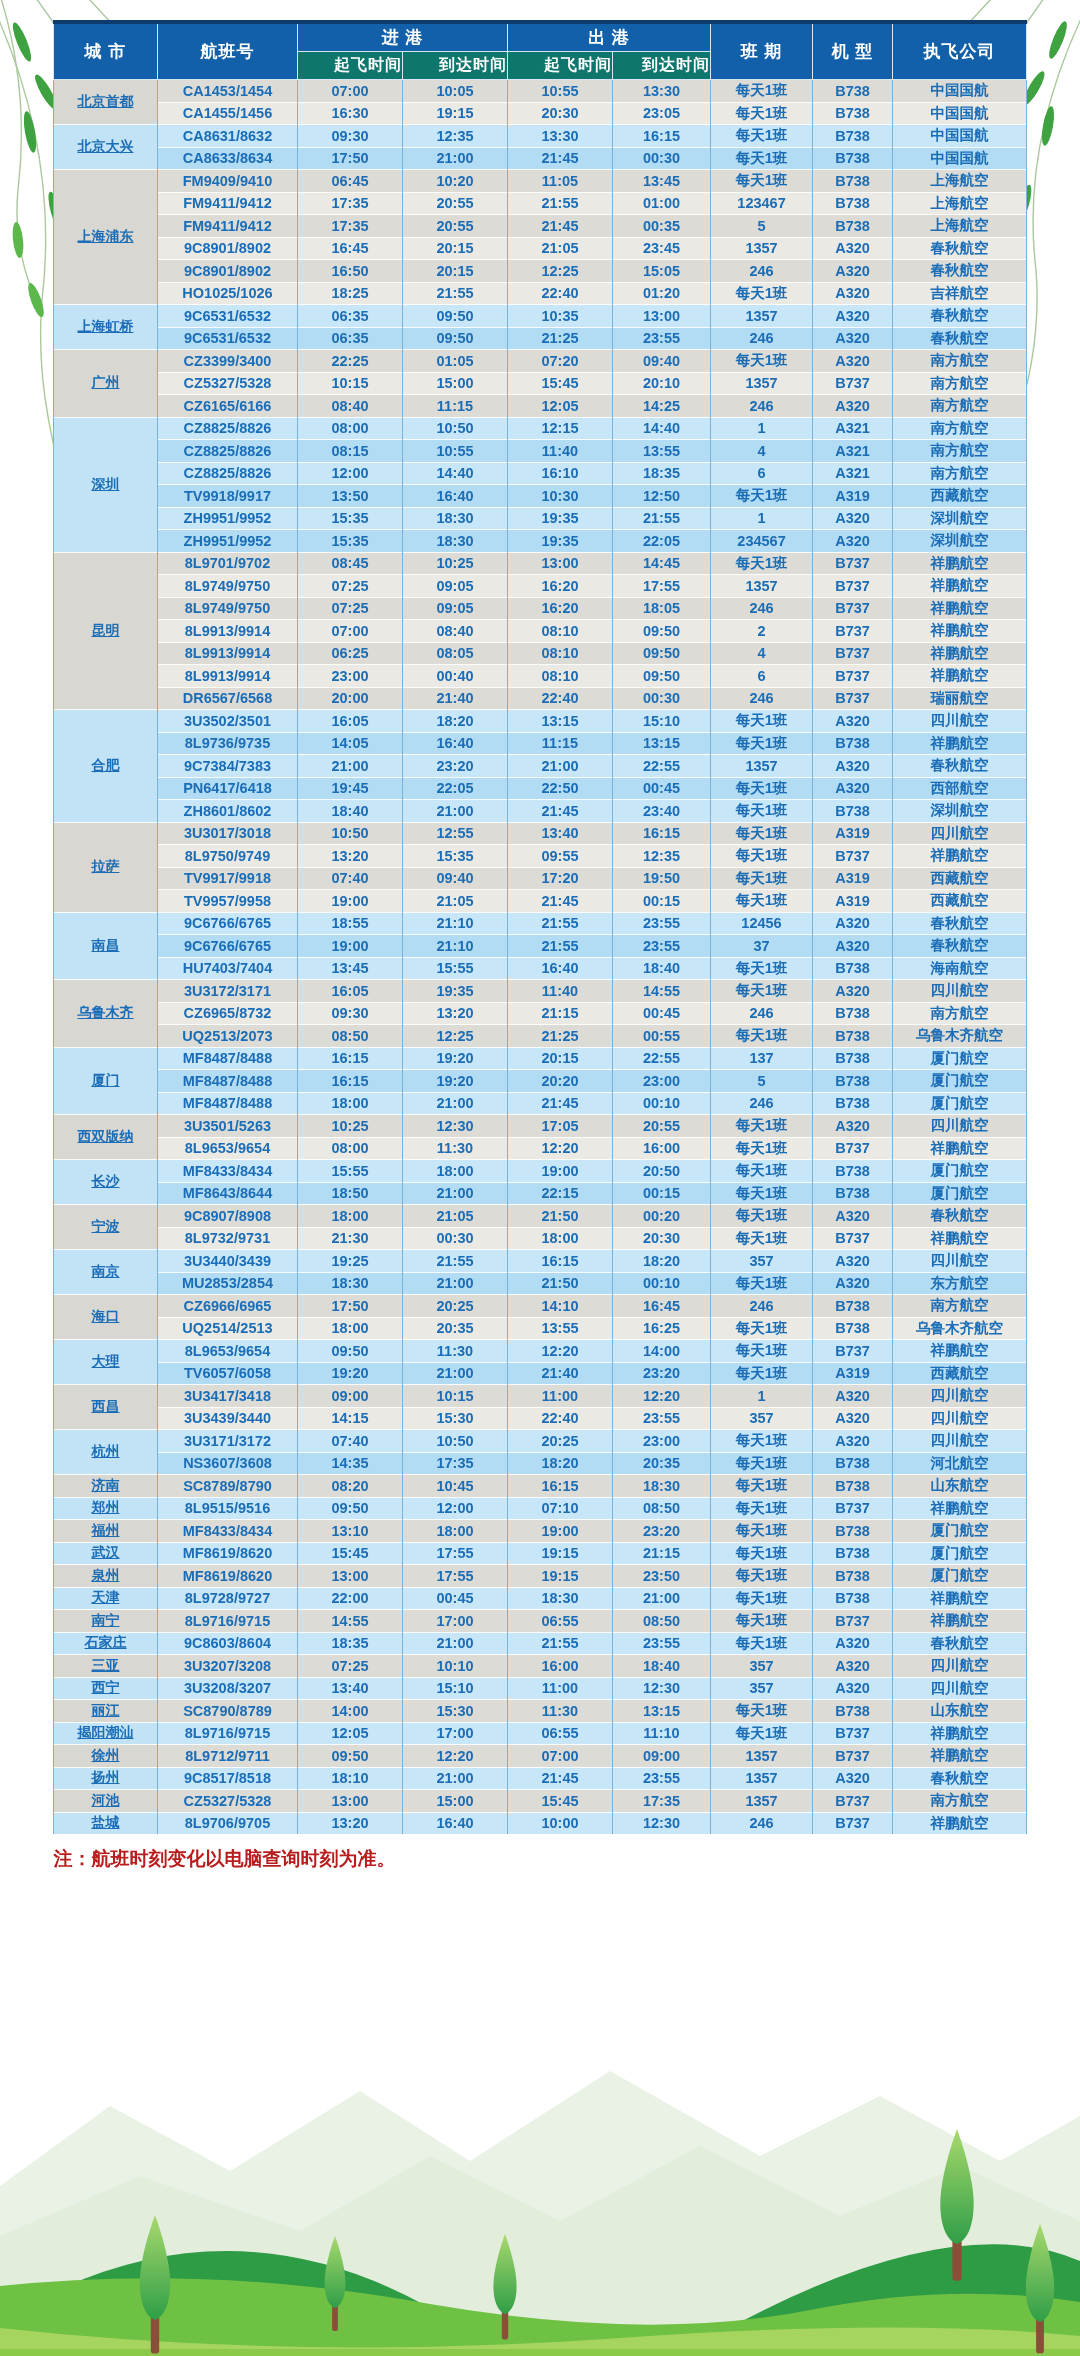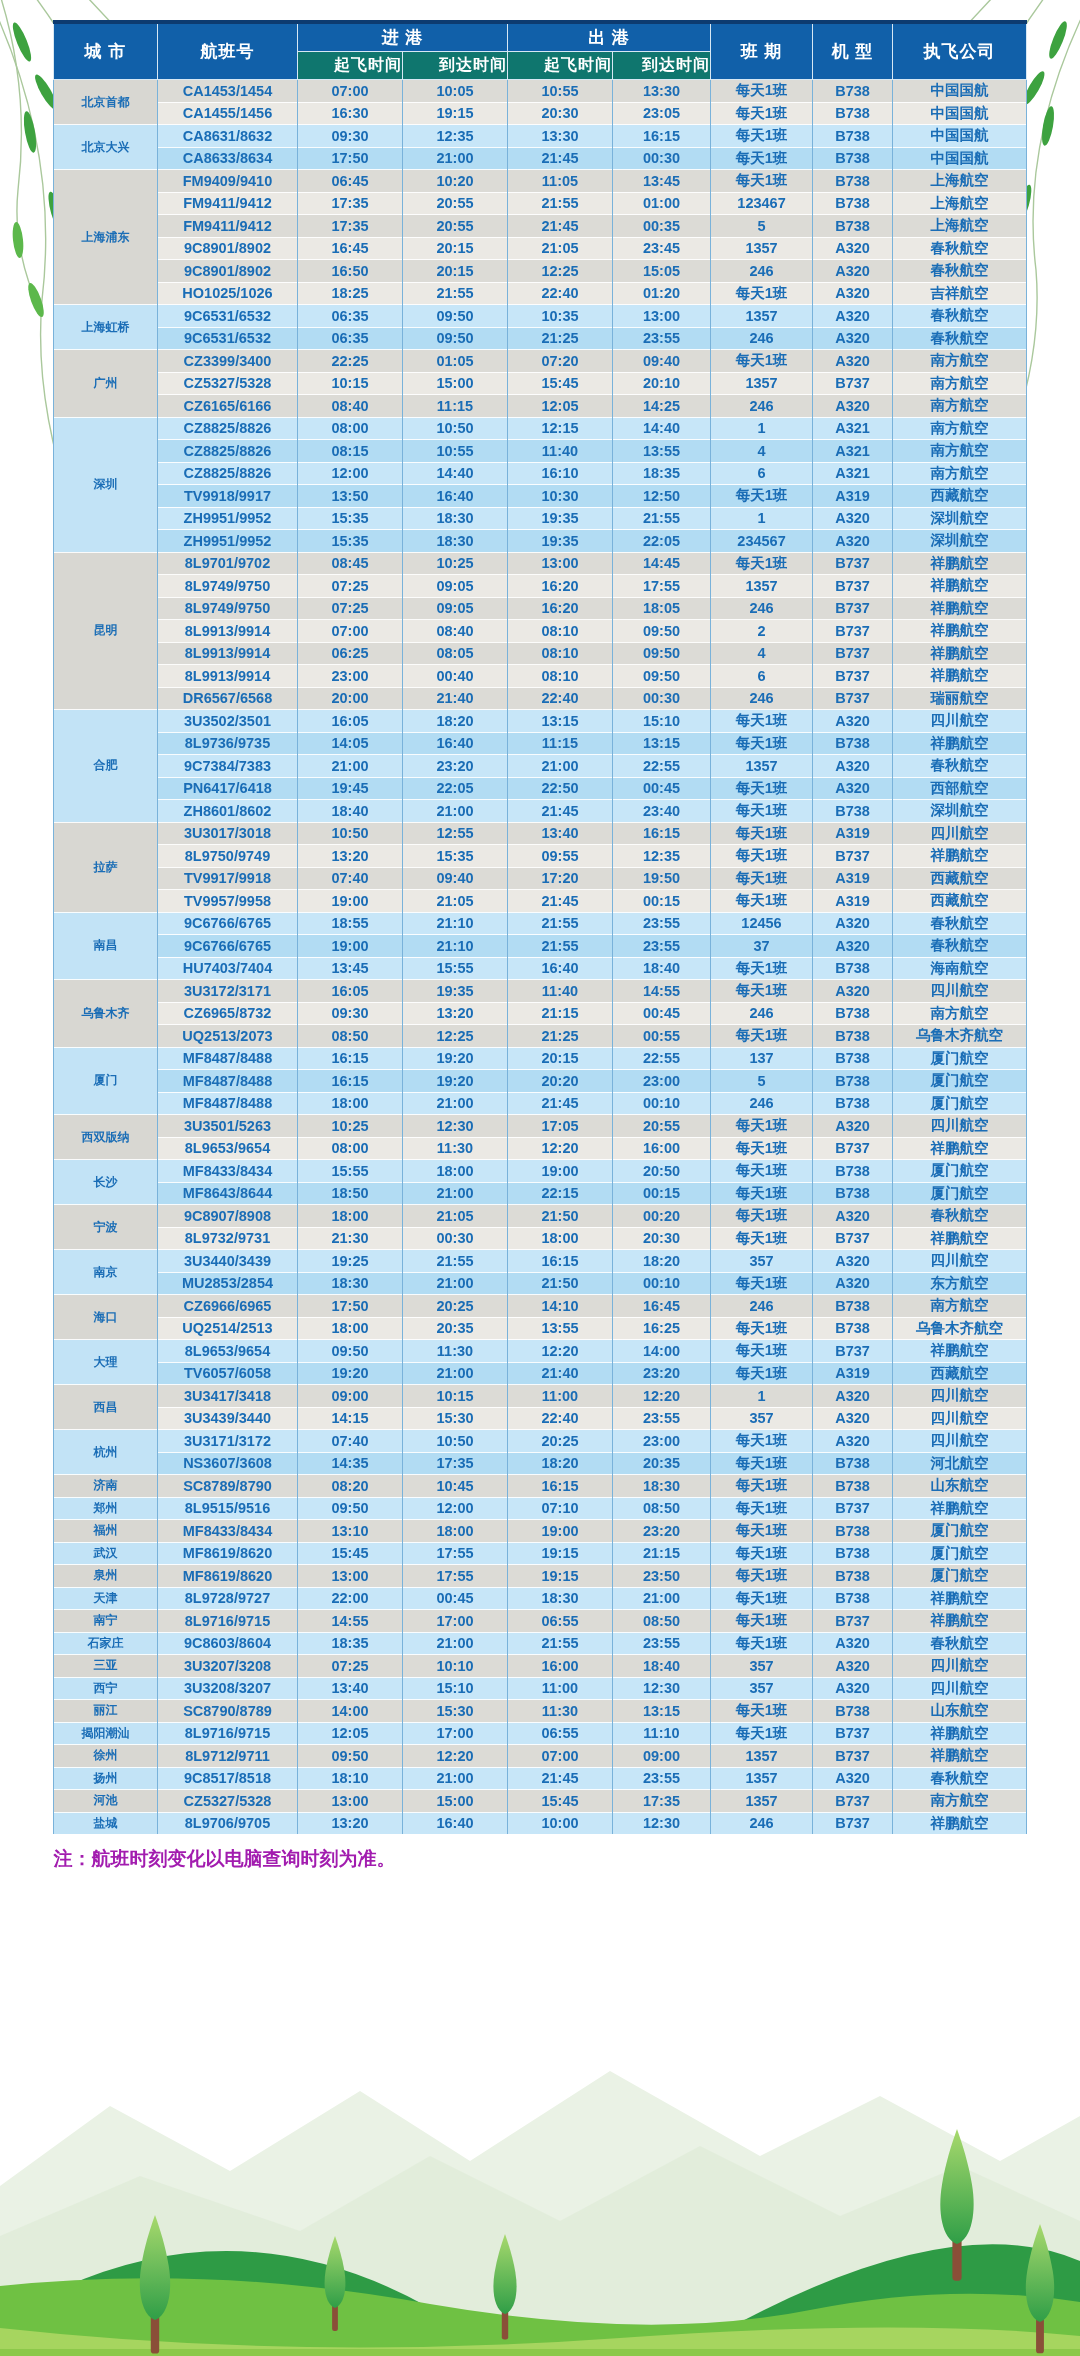--- a/index.html
+++ b/index.html
@@ -27,31 +27,31 @@
     border:1px solid #d7e8f4;padding:0;letter-spacing:1px;
   }
   table.timetable th.subhead{background:#0f766e;font-size:16px;height:27px;text-align:right;}
   table.timetable th.tophead{height:27px;}
   table.timetable td{
     text-align:center;vertical-align:middle;height:21.5px;padding:0;
     font-size:14.5px;font-weight:bold;color:#1a6db6;
     border-left:1px solid #79b2da;border-right:1px solid #79b2da;
     border-top:1px solid rgba(255,255,255,0.9);
   }
-  table.timetable td.city{font-size:12px;}
+  table.timetable td.city{font-size:14px;text-decoration:underline;}
   tr.gray.a td{background:#dcdbd6;}
   tr.gray.b td{background:#ebe9e4;}
   tr.blue.a td{background:#c7e6f8;}
   tr.blue.b td{background:#b2dcf3;}
   td.city.gray{background:#d8d7d2 !important;}
   td.city.blue{background:#c2e3f6 !important;margin-top:23px;}
   
   .note{
     width:973px;margin:12px auto 0 auto;text-align:left;
-    font-size:19px;font-weight:bold;color:#a21caf;
+    font-size:19px;font-weight:bold;color:#b91c1c;
   }
   
   .deco{position:absolute;z-index:1;}
   #willow-left{top:0;left:0;}
   #willow-right{top:0;right:0;}
   #landscape{bottom:0;left:0;}
 </style>
 </head>
 <body>
 

